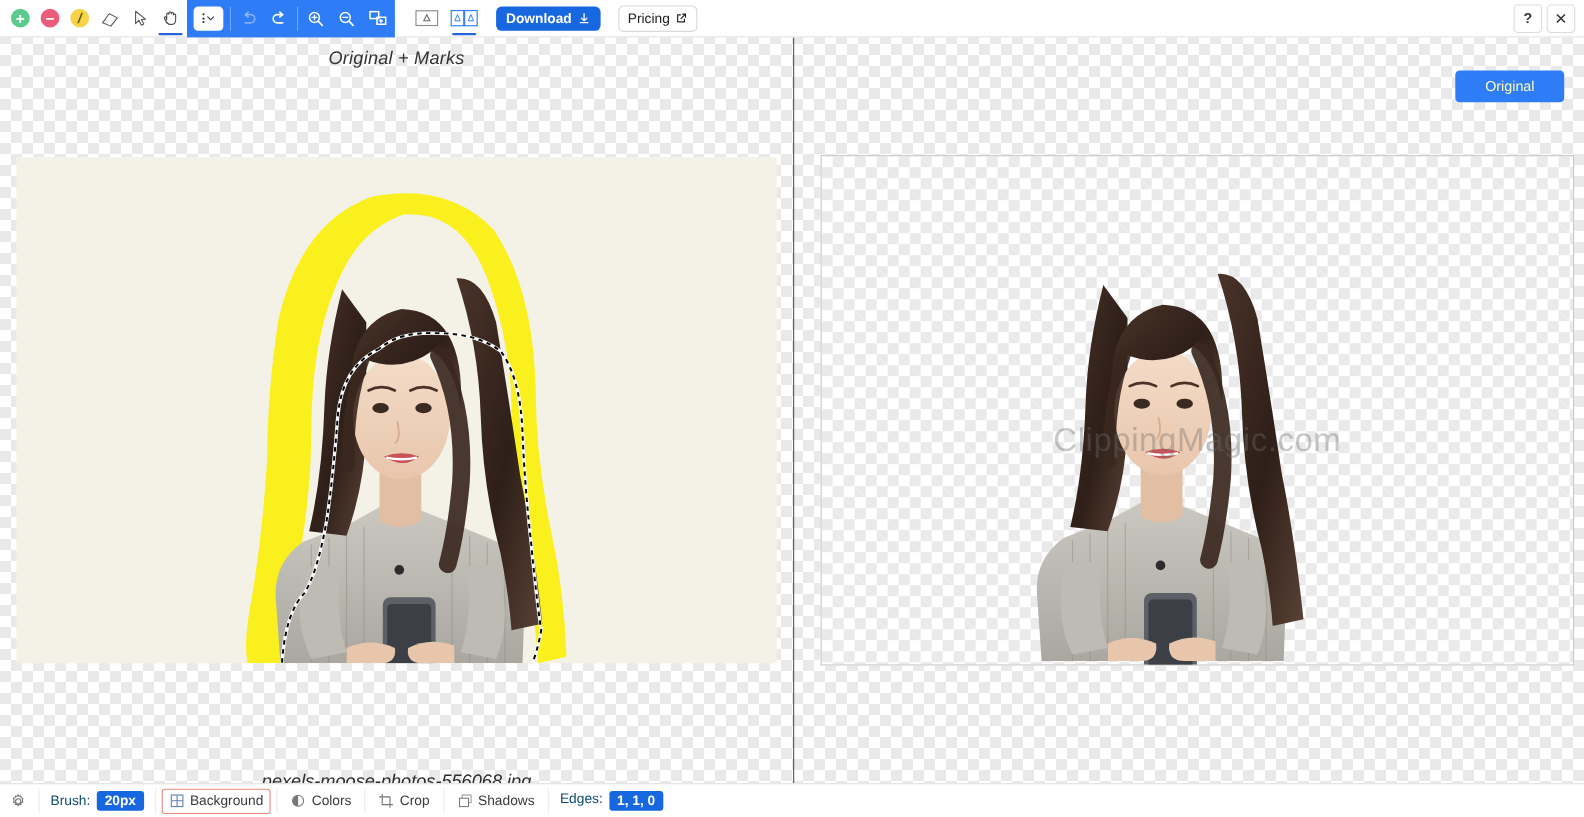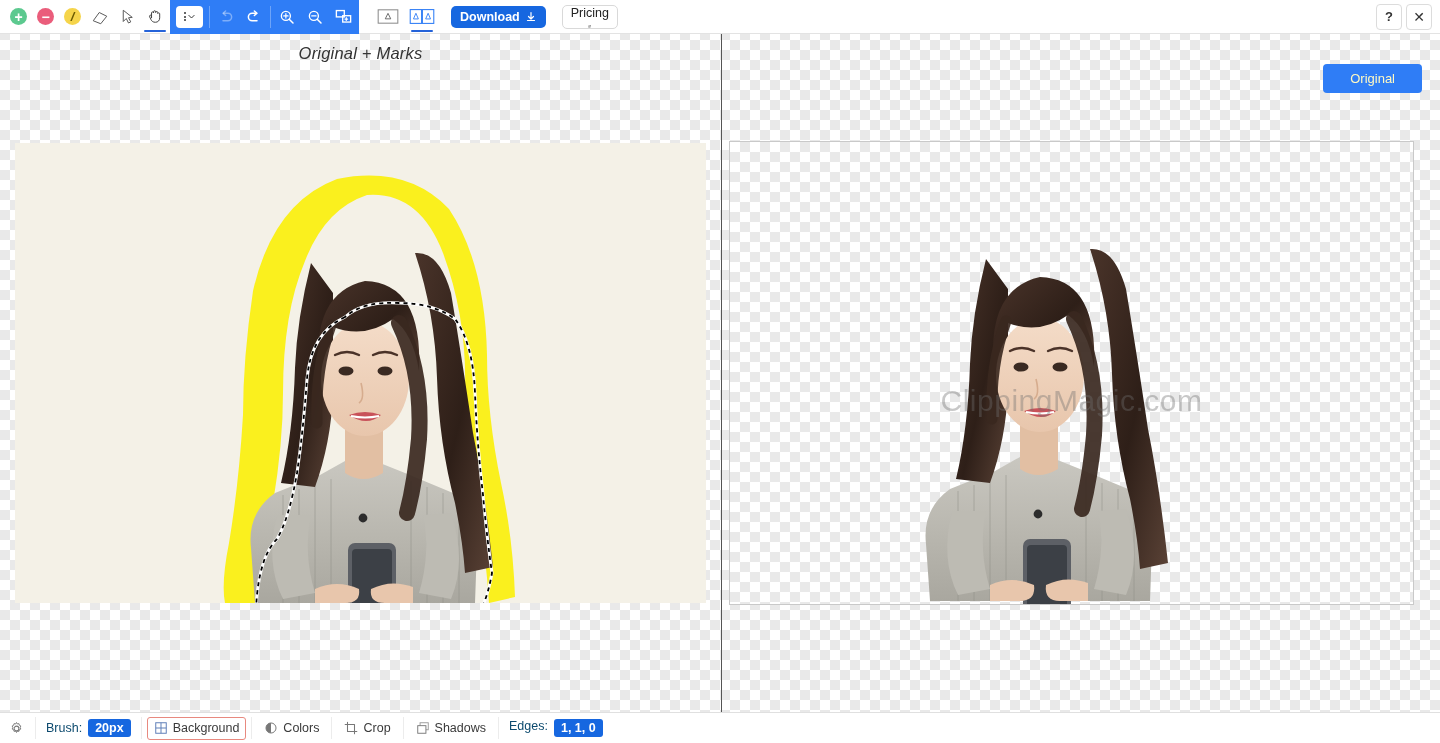--- a/index.html
+++ b/index.html
@@ -65,21 +65,20 @@
     background: #1667e0; color: #fff; border: none; border-radius: 5px;
     height: 22px; padding: 0 9px; font-size: 12.5px; font-weight: 600;
     display: flex; align-items: center; gap: 5px; cursor: pointer;
     font-family: "Liberation Sans", sans-serif;
   }
   #pricing-btn {
     background: #fff; color: #222; border: 1px solid #d9d9d9; border-radius: 5px;
     height: 24px; padding: 0 8px; font-size: 12.5px;
     display: flex; align-items: center; gap: 5px; cursor: pointer;
     font-family: "Liberation Sans", sans-serif;
-    flex-direction: column;
   }
   .win-btn {
     width: 26px; height: 26px; border: 1px solid #dcdcdc; border-radius: 4px;
     background: #fff; display: flex; align-items: center; justify-content: center;
     font-size: 14px; color: #333; cursor: pointer; margin-left: 4px;
   }
 
   
   #stage {
     position: absolute; top: 34px; left: 0; width: 1440px; height: 709px;
@@ -98,21 +97,21 @@
   .panel-caption {
     position: absolute; bottom: 23px; left: 0; right: 0;
     text-align: center; font-size: 16.5px; color: #2c2c2c;
   }
 
   #orig-image {
     position: absolute; left: 15px; top: 109px; width: 691px; height: 460px;
     background: #f4f1e7; overflow: hidden;
   }
   #preview-frame {
-    position: absolute; left: 7px; top: 107px; width: 685px; height: 464px;
+    position: absolute; left: 24px; top: 107px; width: 685px; height: 464px;
     border: 1px solid #c9c9c9;
   }
 
   #original-toggle {
     position: absolute; top: 30px; right: 0px;
     background: #2f7df6; color: #fef9c3; border: none; border-radius: 4px;
     height: 29px; padding: 0 27px; font-size: 13px; cursor: pointer;
     font-family: "Liberation Sans", sans-serif;
   }
 
@@ -362,20 +361,21 @@
                    Q418 160 384 160 Q348 158 330 174 Z" fill="none" stroke="#ffffff" stroke-width="3"></path>
           <path d="M330 174 Q296 190 292 236 Q288 290 282 330 Q274 376 262 396
                    Q246 412 242 452 Q240 470 244 486
                    L252 600 L445 600 L452 486
                    Q470 470 477 430 Q472 396 468 352
                    Q462 300 460 250 Q458 200 440 176
                    Q418 160 384 160 Q348 158 330 174 Z" fill="none" stroke="#000000" stroke-width="1.8" stroke-dasharray="4 4"></path>
         </svg>
       </div>
 
+      <div class="panel-caption">pexels-moose-photos-556068.jpg</div>
     </div>
 
     <div class="panel" id="panel-right">
 
       <button id="original-toggle" style="right:18px">Original</button>
 
       <div id="preview-frame" class="checker">
         <svg width="683" height="462" viewBox="0 0 683 462">
           <defs>
             <linearGradient id="hairG2" x1="0" y1="0" x2="1" y2="1">

